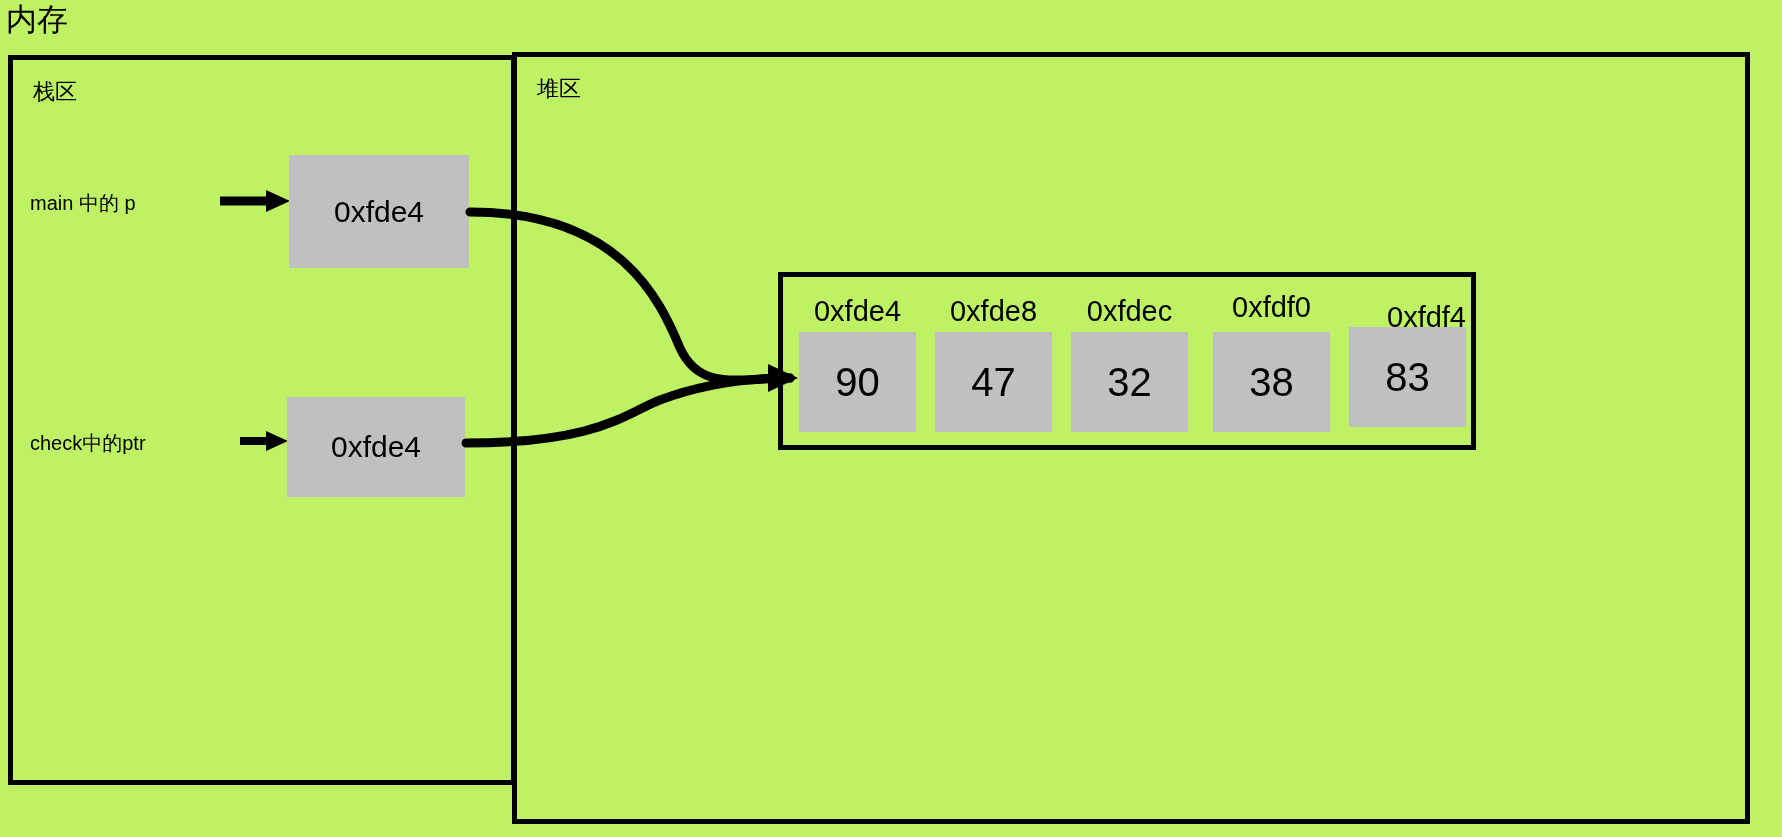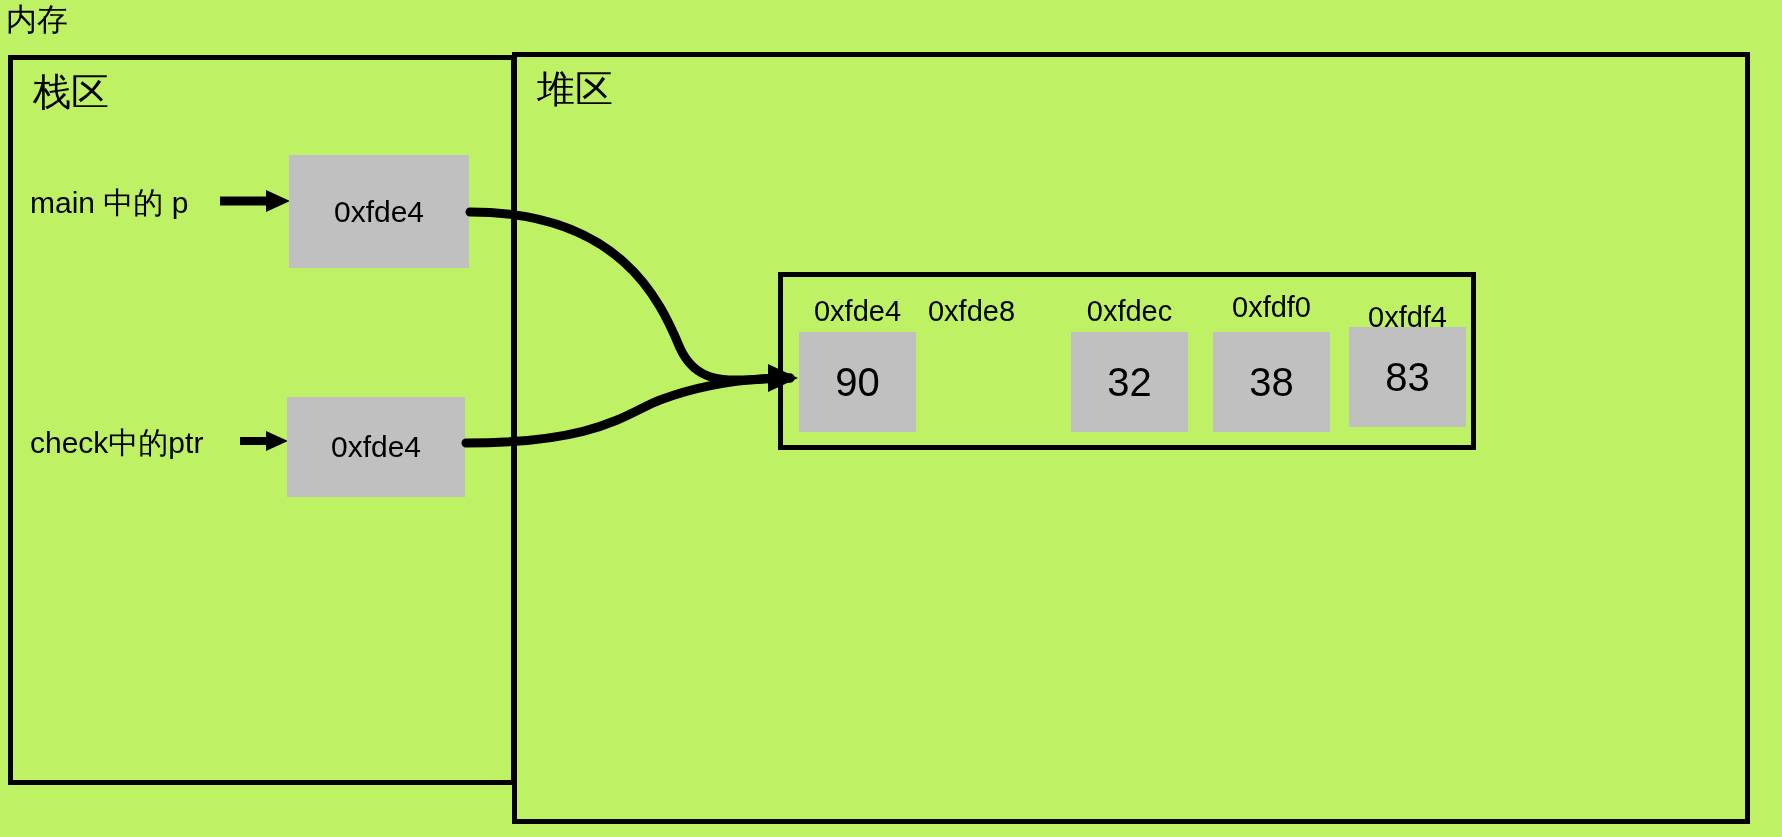--- a/index.html
+++ b/index.html
@@ -43,28 +43,28 @@
   #heap-panel {
     left: 512px;
     top: 52px;
     width: 1238px;
     height: 772px;
   }
   .panel-title {
     position: absolute;
     left: 20px;
     top: 14px;
-    font-size: 38px;
+    font-size: 22px;
     line-height: 36px;
     white-space: nowrap;
   }
   
   .var-label {
     position: absolute;
-    font-size: 30px;
+    font-size: 20px;
     line-height: 34px;
     white-space: nowrap;
   }
   #label-main-p { left: 30px; top: 186px; }
   #label-check-ptr { left: 30px; top: 426px; }
 
   .pointer-arrow {
     position: absolute;
     height: 26px;
   }
@@ -117,26 +117,26 @@
   .heap-value {
     margin-top: 4px;
     height: 100px;
     background: #c0c0c0;
     display: flex;
     align-items: center;
     justify-content: center;
     font-size: 40px;
   }
   .heap-slot:nth-of-type(1) { left: 16px; }
-  .heap-slot:nth-of-type(2) { left: 130px; }
+  .heap-slot:nth-of-type(2) { left: 152px; }
   .heap-slot:nth-of-type(3) { left: 288px; }
   .heap-slot:nth-of-type(4) { left: 430px; }
   .heap-slot:nth-of-type(5) { left: 566px; }
   .heap-slot:nth-of-type(4) .heap-addr { position: relative; top: -4px; }
-  .heap-slot:nth-of-type(5) .heap-addr { position: relative; top: 6px; }
+  .heap-slot:nth-of-type(5) .heap-addr { position: relative; top: 6px; text-align: right; }
   .heap-slot:nth-of-type(5) .heap-value { margin-top: -1px; }
 
   
   #connectors {
     position: absolute;
     left: 0;
     top: 0;
     width: 1782px;
     height: 837px;
     pointer-events: none;
@@ -181,20 +181,21 @@
 
   <div id="heap-array">
 
     <div class="heap-slot">
       <div class="heap-addr">0xfde4</div>
       <div class="heap-value">90</div>
     </div>
 
     <div class="heap-slot">
       <div class="heap-addr">0xfde8</div>
+      <div class="heap-value">47</div>
     </div>
 
     <div class="heap-slot">
       <div class="heap-addr">0xfdec</div>
       <div class="heap-value">32</div>
     </div>
 
     <div class="heap-slot">
       <div class="heap-addr">0xfdf0</div>
       <div class="heap-value">38</div>

